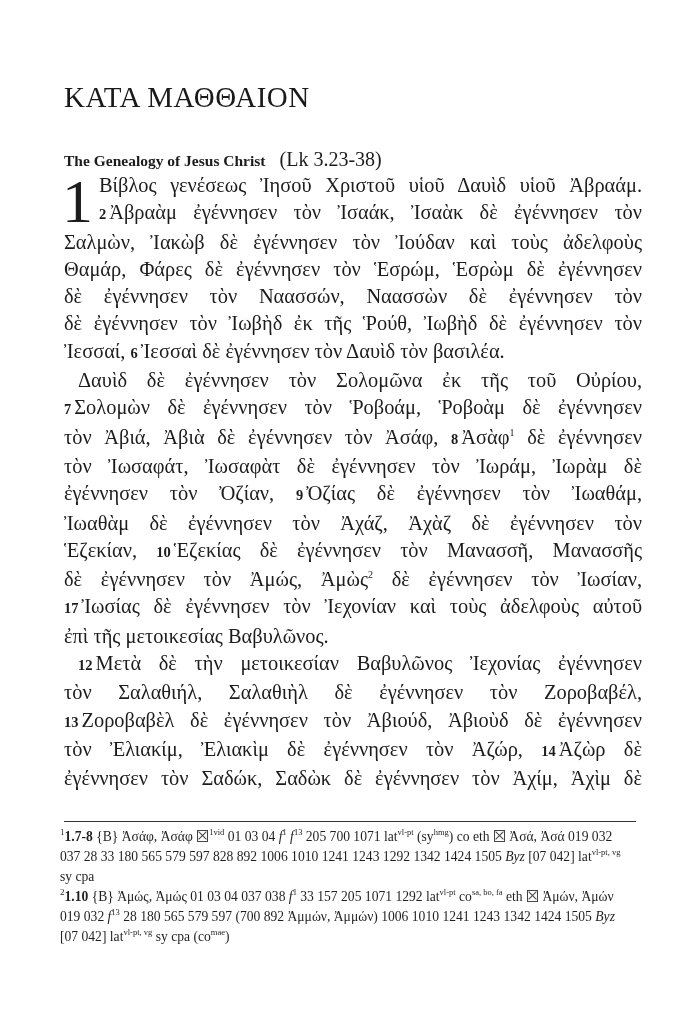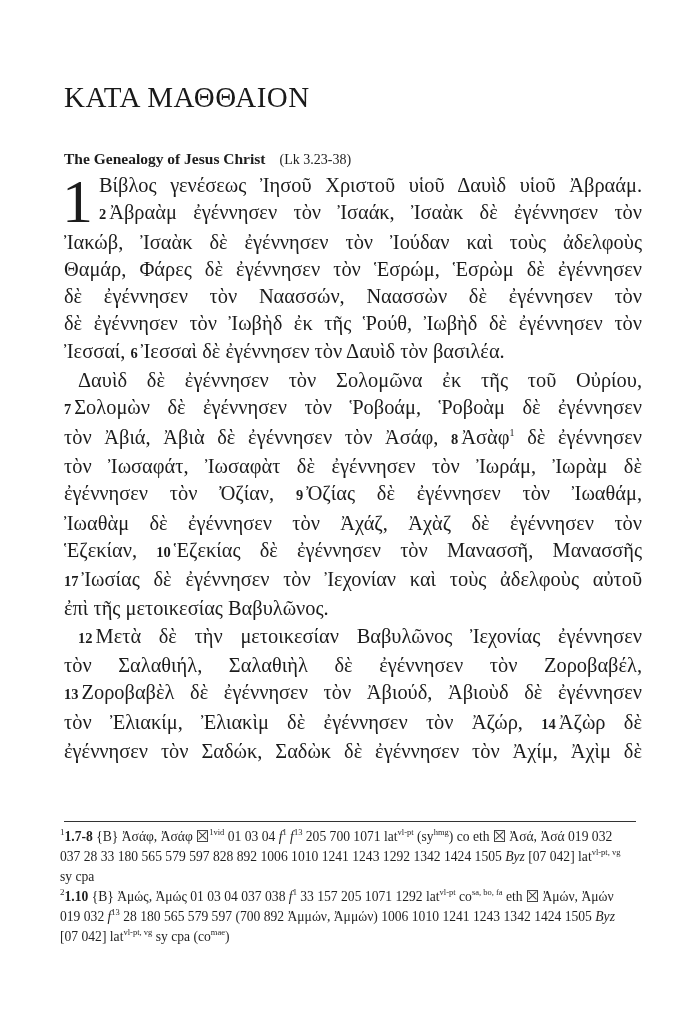--- a/index.html
+++ b/index.html
@@ -14,21 +14,21 @@
     font-family: "Liberation Serif", serif;
     font-size: 29px; letter-spacing: 0.5px; font-weight: normal;
     color: #1a1a1a; line-height: 40px; white-space: nowrap;
   }
   .section-heading {
     position: absolute; left: 64px; top: 150px;
     font-family: "Liberation Serif", serif;
     font-size: 15.5px; line-height: 18px; white-space: nowrap;
   }
   .section-heading .head { font-weight: bold; }
-  .section-heading .ref { margin-left: 14px; font-size: 14px; }
+  .section-heading .ref { margin-left: 14px; font-size: 20px; }
   .text {
     position: absolute; left: 64px; top: 172px; width: 578px;
     font-family: "Liberation Serif", serif;
     font-size: 20.4px; line-height: 27.3px;
     text-align: justify; text-align-last: left;
   }
   .chapnum {
     float: left; font-family: "Liberation Serif", serif;
     font-size: 62px; line-height: 50px; margin: 4px 6px 0 -2px; height: 52px;
   }
@@ -64,32 +64,33 @@
 
   <div class="section-heading">
     <span class="head">The Genealogy of Jesus Christ</span><span class="ref">(Lk 3.23-38)</span>
   </div>
 
   <div class="text">
     <span class="chapnum">1</span>
     <div id="lines">
         <span class="line"><span>Βίβλος γενέσεως Ἰησοῦ Χριστοῦ υἱοῦ Δαυὶδ υἱοῦ Ἀβραάμ.</span></span>
         <span class="line indent"><span class="vn">2</span><span>Ἀβραὰμ ἐγέννησεν τὸν Ἰσαάκ, Ἰσαὰκ δὲ ἐγέννησεν τὸν</span></span>
-        <span class="line"><span>Ἰακώβ, Ἰσαὰκ δὲ ἐγέννησεν τὸν Ἰούδαν καὶ τοὺς ἀδελφοὺς</span></span>
+        <span class="line"><span>Σαλμὼν, Ἰακὼβ δὲ ἐγέννησεν τὸν Ἰούδαν καὶ τοὺς ἀδελφοὺς</span></span>
         <span class="line"><span>Θαμάρ, Φάρες δὲ ἐγέννησεν τὸν Ἑσρώμ, Ἑσρὼμ δὲ ἐγέννησεν</span></span>
         <span class="line"><span>δὲ ἐγέννησεν τὸν Ναασσών, Ναασσὼν δὲ ἐγέννησεν τὸν</span></span>
         <span class="line"><span>δὲ ἐγέννησεν τὸν Ἰωβὴδ ἐκ τῆς Ῥούθ, Ἰωβὴδ δὲ ἐγέννησεν τὸν</span></span>
         <span class="line last"><span>Ἰεσσαί, </span><span class="vn">6</span><span>Ἰεσσαὶ δὲ ἐγέννησεν τὸν Δαυὶδ τὸν βασιλέα.</span></span>
         <span class="line indent"><span>Δαυὶδ δὲ ἐγέννησεν τὸν Σολομῶνα ἐκ τῆς τοῦ Οὐρίου,</span></span>
         <span class="line"><span class="vn">7</span><span>Σολομὼν δὲ ἐγέννησεν τὸν Ῥοβοάμ, Ῥοβοὰμ δὲ ἐγέννησεν</span></span>
         <span class="line"><span>τὸν Ἀβιά, Ἀβιὰ δὲ ἐγέννησεν τὸν Ἀσάφ, </span><span class="vn">8</span><span>Ἀσὰφ</span><span class="fnref">1</span><span> δὲ ἐγέννησεν</span></span>
         <span class="line"><span>τὸν Ἰωσαφάτ, Ἰωσαφὰτ δὲ ἐγέννησεν τὸν Ἰωράμ, Ἰωρὰμ δὲ</span></span>
         <span class="line"><span>ἐγέννησεν τὸν Ὀζίαν, </span><span class="vn">9</span><span>Ὀζίας δὲ ἐγέννησεν τὸν Ἰωαθάμ,</span></span>
         <span class="line"><span>Ἰωαθὰμ δὲ ἐγέννησεν τὸν Ἀχάζ, Ἀχὰζ δὲ ἐγέννησεν τὸν</span></span>
         <span class="line"><span>Ἑζεκίαν, </span><span class="vn">10</span><span>Ἑζεκίας δὲ ἐγέννησεν τὸν Μανασσῆ, Μανασσῆς</span></span>
+        <span class="line"><span>δὲ ἐγέννησεν τὸν Ἀμώς, Ἀμὼς</span><span class="fnref">2</span><span> δὲ ἐγέννησεν τὸν Ἰωσίαν,</span></span>
         <span class="line"><span class="vn">17</span><span>Ἰωσίας δὲ ἐγέννησεν τὸν Ἰεχονίαν καὶ τοὺς ἀδελφοὺς αὐτοῦ</span></span>
         <span class="line last"><span>ἐπὶ τῆς μετοικεσίας Βαβυλῶνος.</span></span>
         <span class="line indent"><span class="vn">12</span><span>Μετὰ δὲ τὴν μετοικεσίαν Βαβυλῶνος Ἰεχονίας ἐγέννησεν</span></span>
         <span class="line"><span>τὸν Σαλαθιήλ, Σαλαθιὴλ δὲ ἐγέννησεν τὸν Ζοροβαβέλ,</span></span>
         <span class="line"><span class="vn">13</span><span>Ζοροβαβὲλ δὲ ἐγέννησεν τὸν Ἀβιούδ, Ἀβιοὺδ δὲ ἐγέννησεν</span></span>
         <span class="line"><span>τὸν Ἐλιακίμ, Ἐλιακὶμ δὲ ἐγέννησεν τὸν Ἀζώρ, </span><span class="vn">14</span><span>Ἀζὼρ δὲ</span></span>
         <span class="line"><span>ἐγέννησεν τὸν Σαδώκ, Σαδὼκ δὲ ἐγέννησεν τὸν Ἀχίμ, Ἀχὶμ δὲ</span></span>
       </div>
   </div>
 

